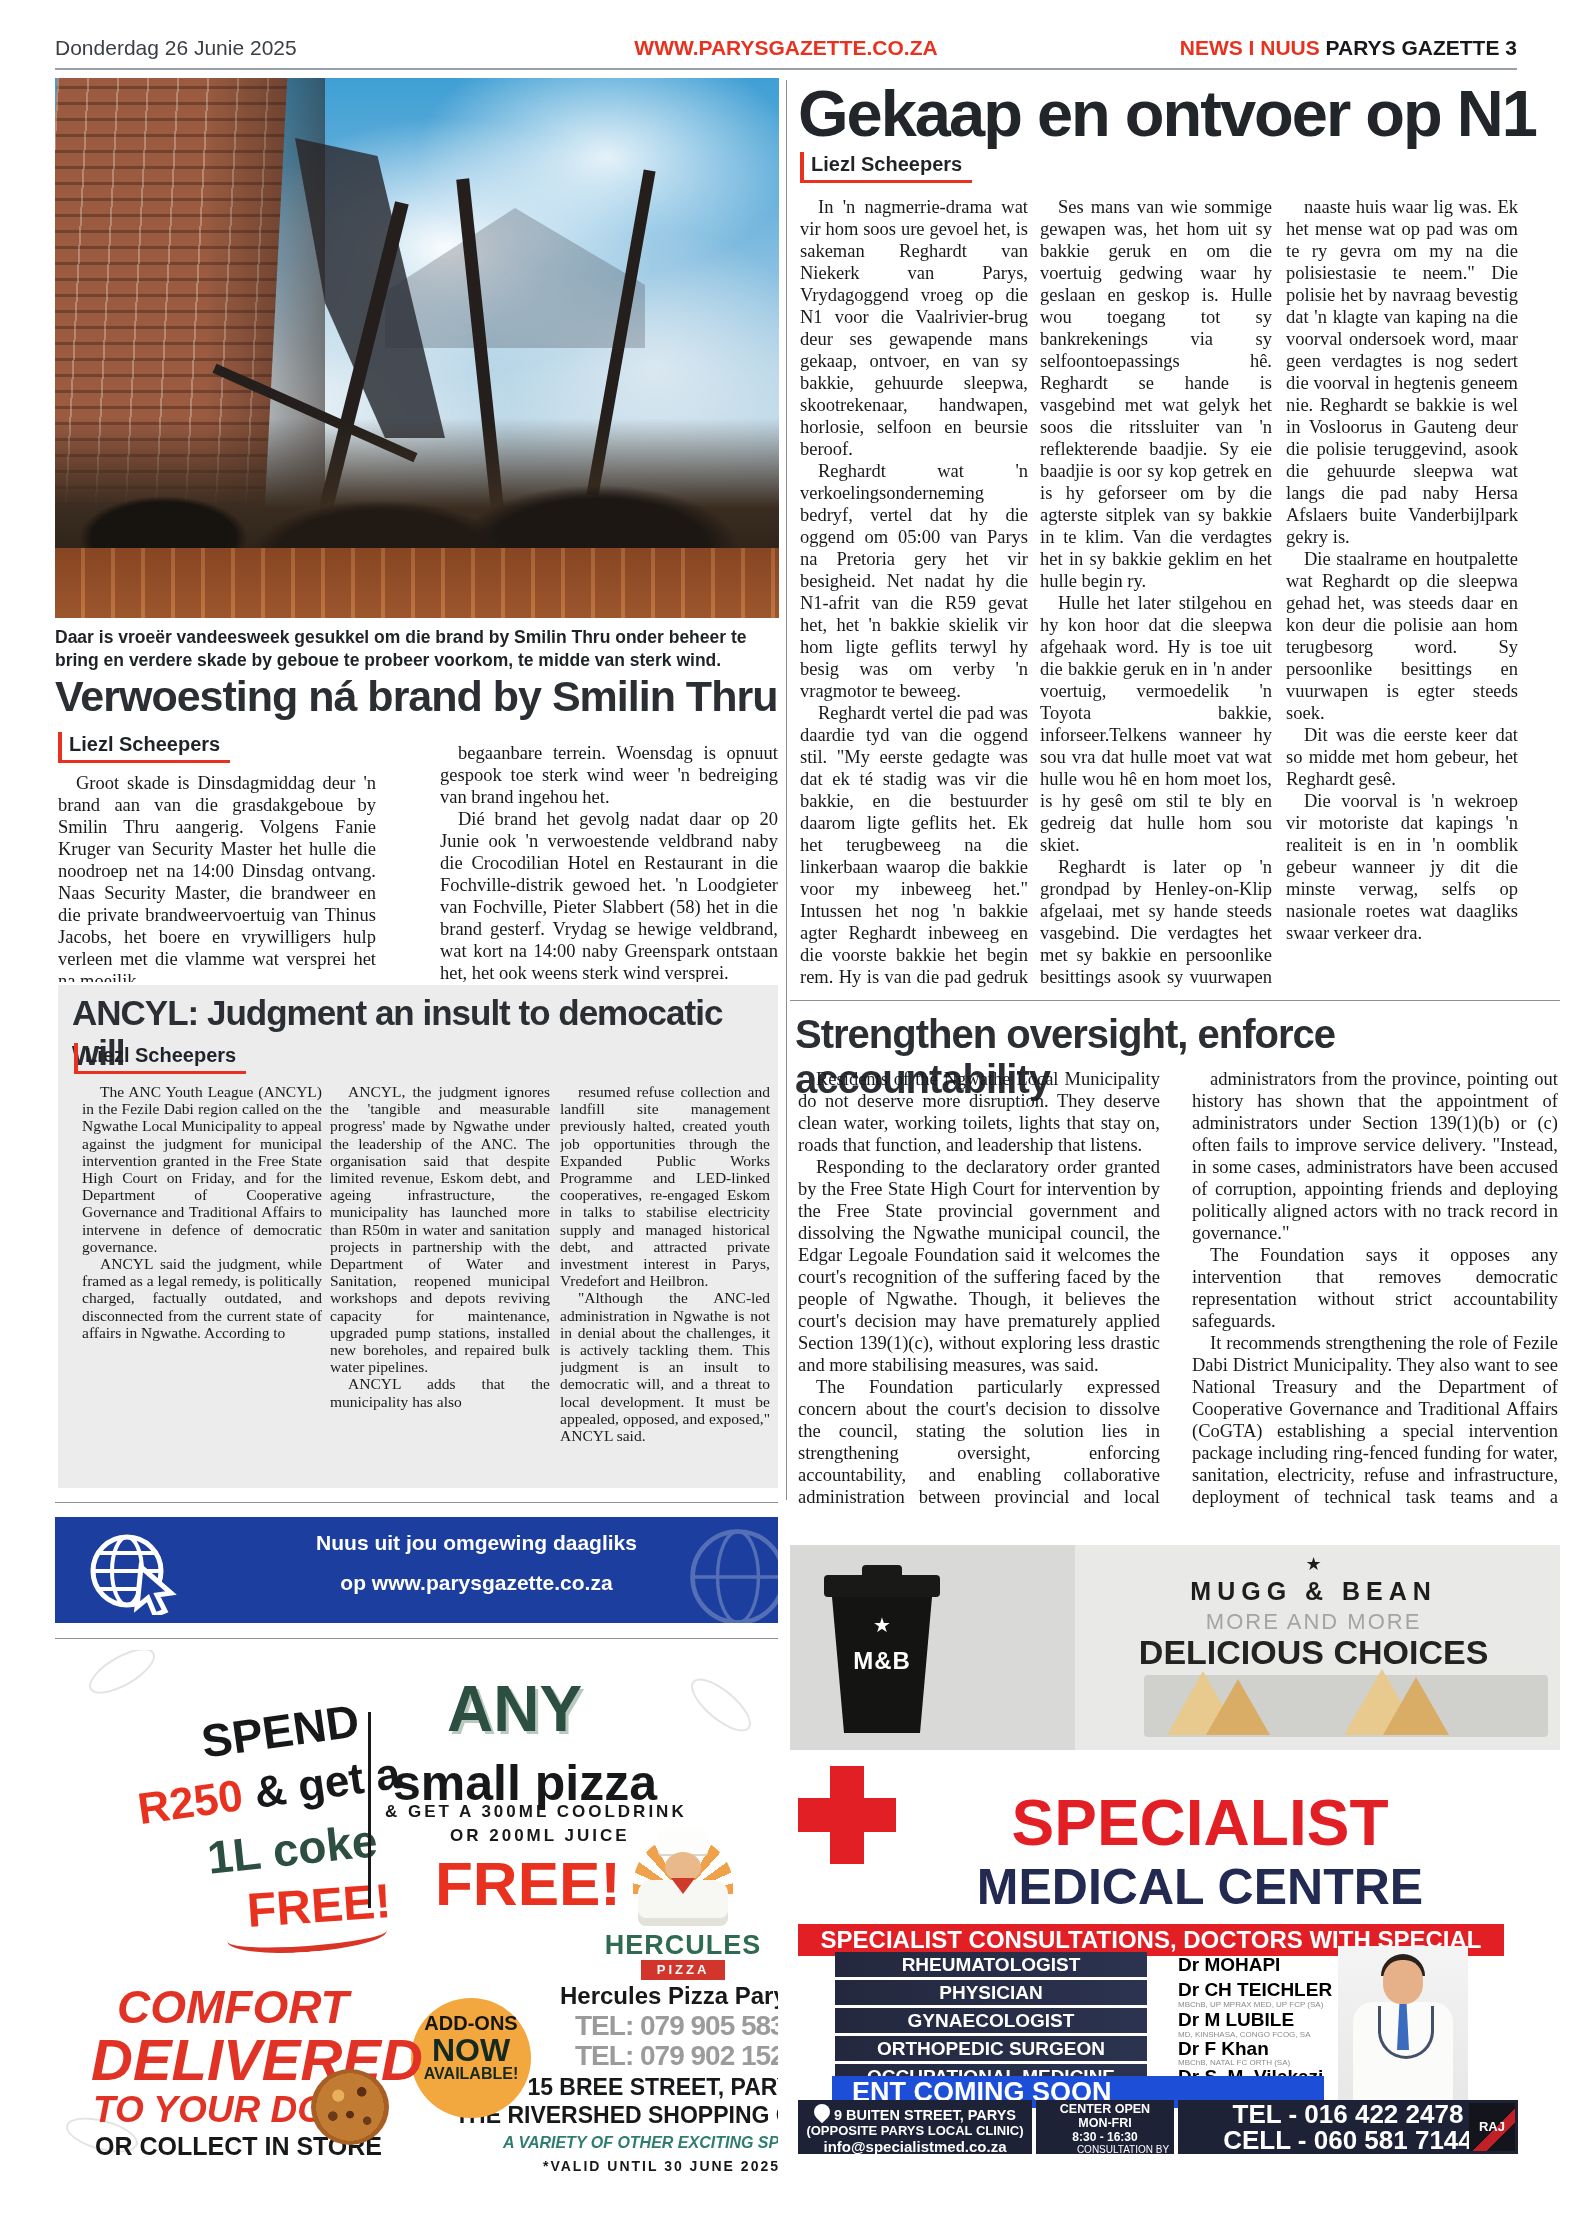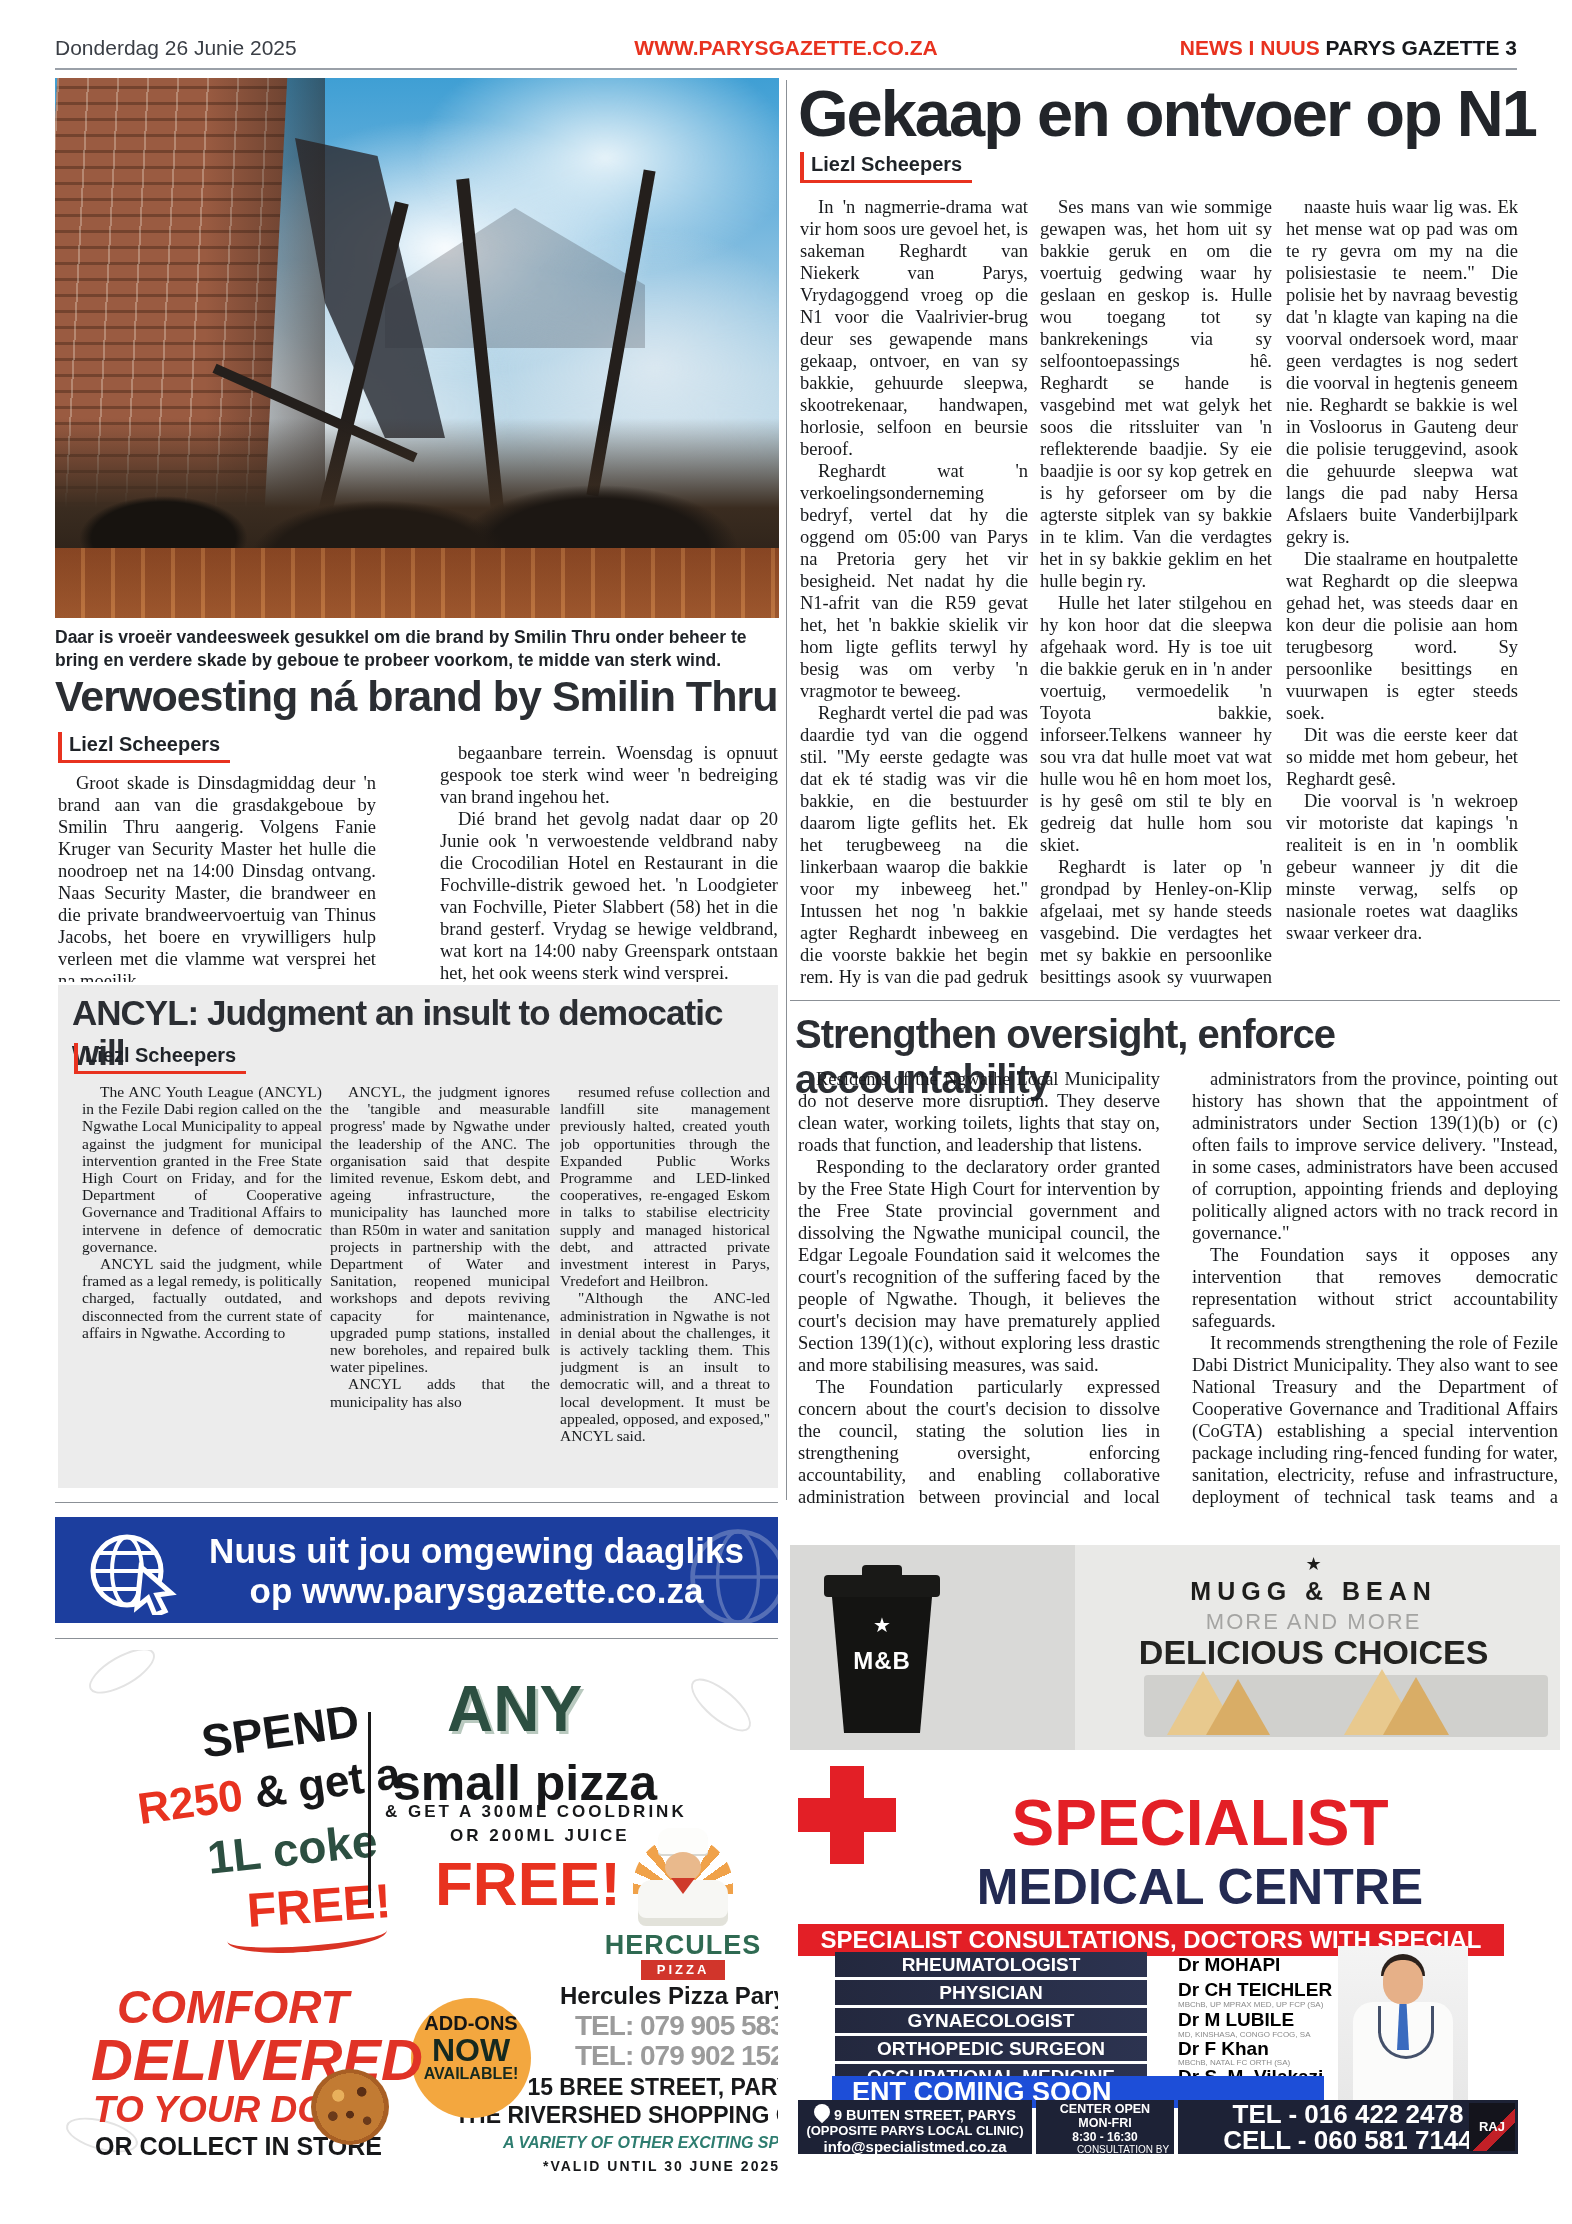--- a/index.html
+++ b/index.html
@@ -41,21 +41,21 @@
                      radial-gradient(180px 80px at 45% 70%,#211a14 0 60%,transparent 72%),
                      radial-gradient(200px 90px at 75% 65%,#1c1713 0 55%,transparent 70%),
                      linear-gradient(180deg,rgba(90,70,55,0) 0%,#3a2c20 45%,#201812 100%);}
   .ground{position:absolute;left:0;bottom:0;width:100%;height:70px;
           background:repeating-linear-gradient(90deg,rgba(120,50,25,.35) 0 26px,rgba(230,150,90,.25) 26px 30px),
                      linear-gradient(180deg,#8e4f28,#b06a38);}
   
   .ancyl-box{left:58px;top:985px;width:720px;height:503px;background:#ececec;}
   
   .bluebanner{left:55px;top:1517px;width:723px;height:106px;background:#1c3e9e;color:#fff;overflow:hidden;}
-  .bluebanner .txt{position:absolute;left:130px;right:10px;text-align:center;font-weight:bold;font-size:35px;}
+  .bluebanner .txt{position:absolute;left:130px;right:10px;text-align:center;font-weight:bold;font-size:21px;}
   .ghostglobe{position:absolute;right:-20px;top:10px;opacity:.25;}
   
   .pizza-ad{left:55px;top:1650px;width:723px;height:530px;background:#fff;overflow:hidden;}
   .pz{position:absolute;font-weight:bold;white-space:nowrap;}
   .green{color:#2c4f41;} .red{color:#e8321f;} .blk{color:#17181a;}
   .pz-swoosh{position:absolute;width:160px;height:26px;border-bottom:6px solid #d93425;border-radius:50%;transform:rotate(-4deg);}
   .pz-vline{position:absolute;left:313px;top:62px;width:3px;height:196px;background:#1a1a1a;}
   .badge{position:absolute;left:356px;top:348px;width:120px;height:120px;border-radius:50%;background:#f3a73f;
          text-align:center;color:#161616;padding-top:14px;box-sizing:border-box;}
   .comfort{font-style:italic;font-weight:800;color:#e03326;line-height:.95;}

